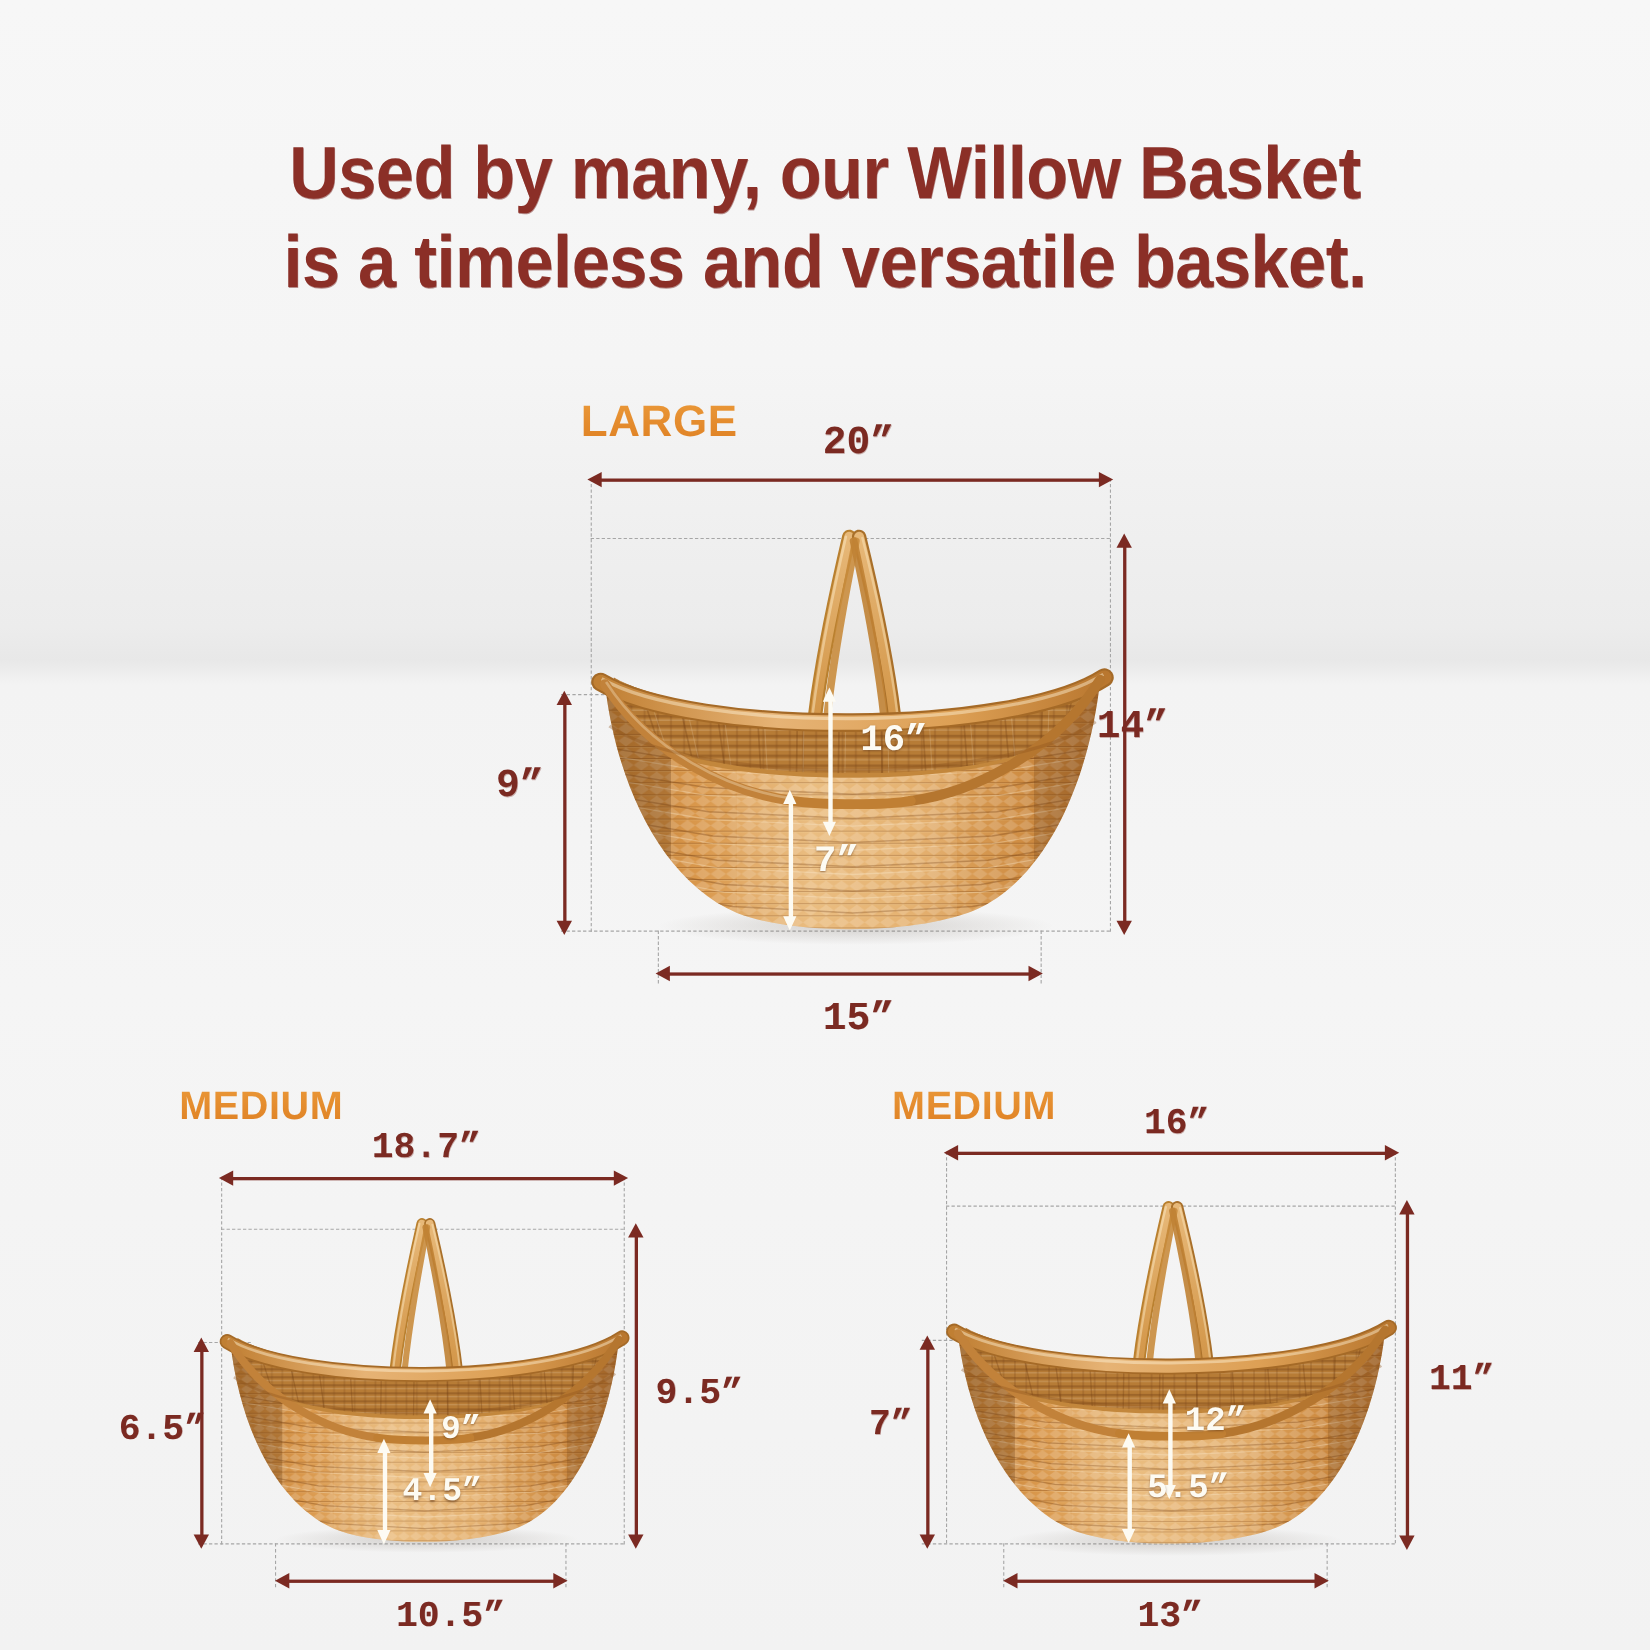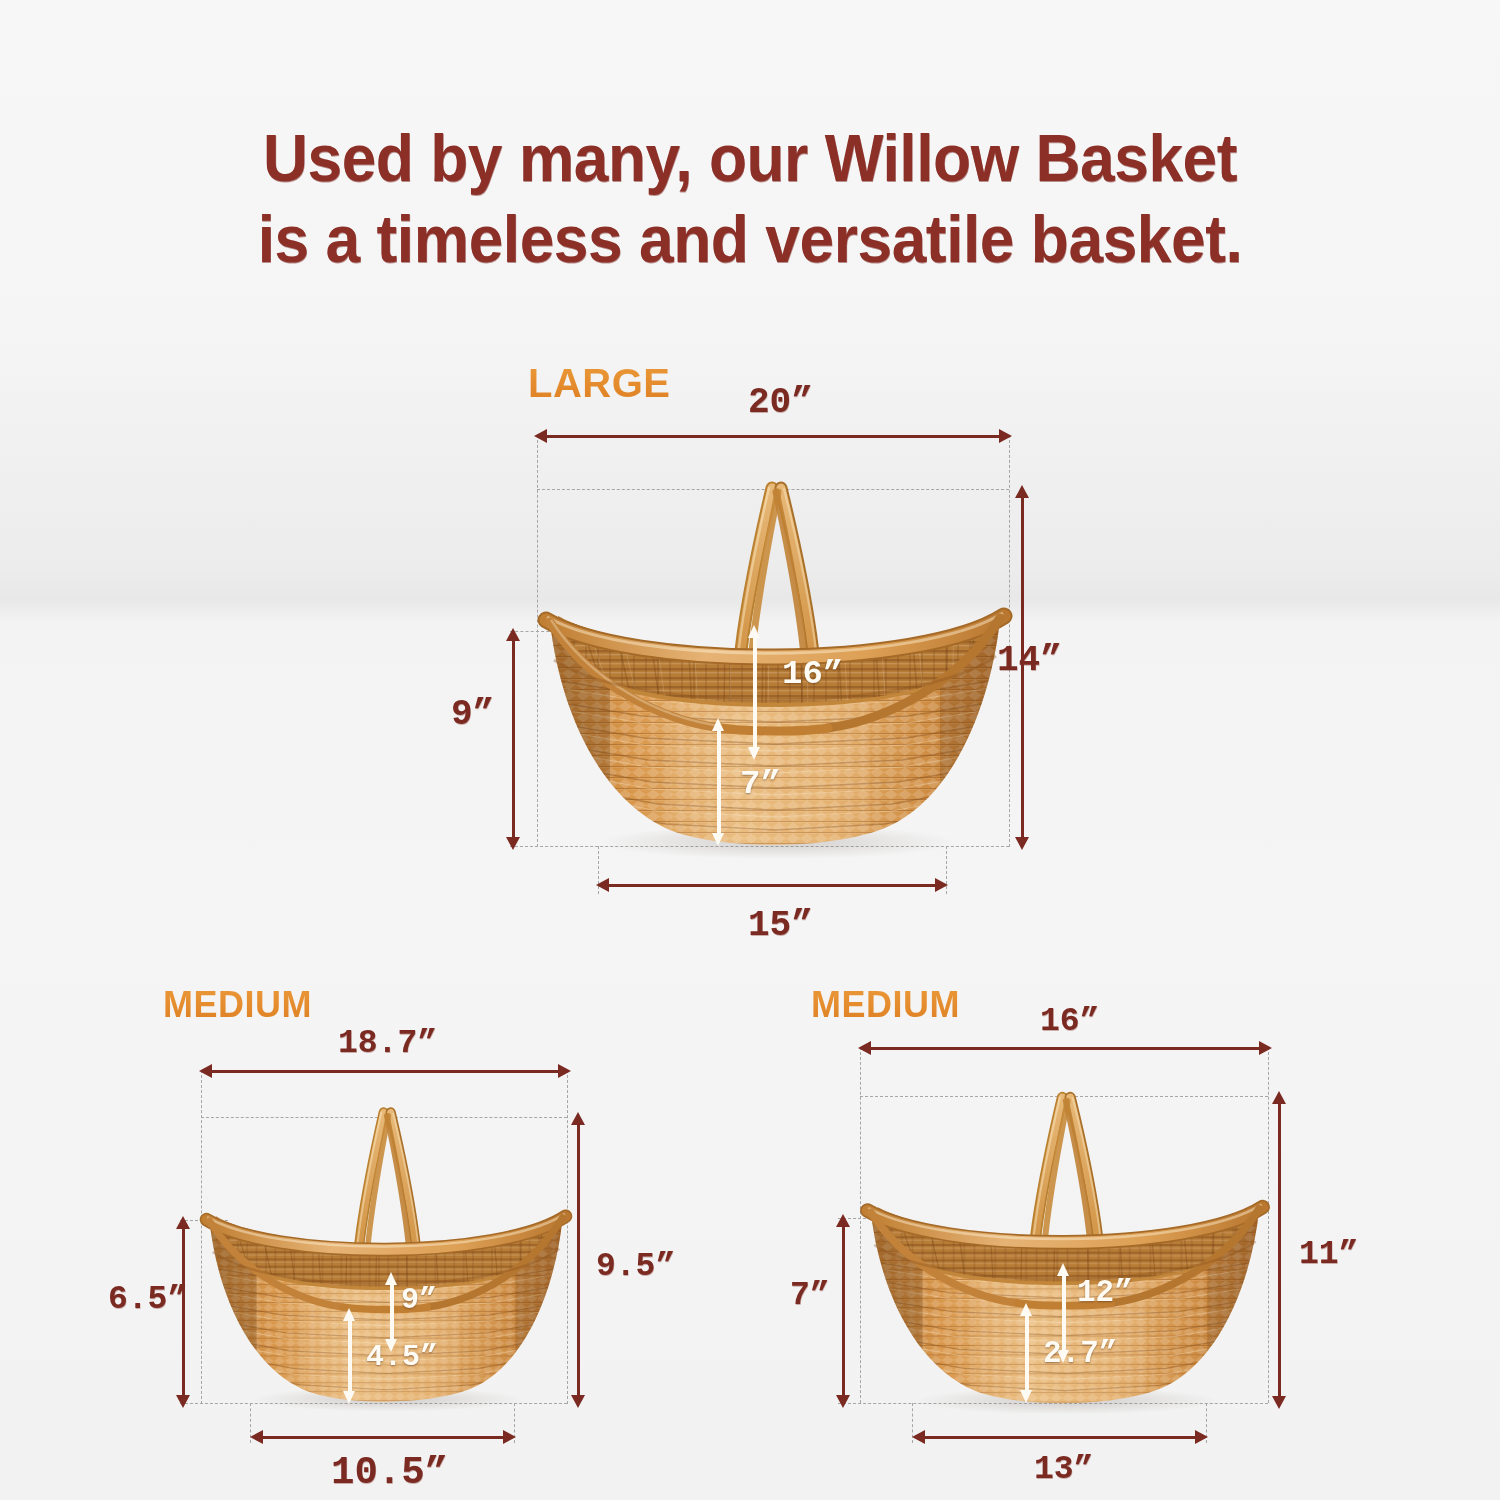--- a/index.html
+++ b/index.html
@@ -432,21 +432,21 @@
         <div class="shaft"></div>
         <div class="hB"></div>
     </div>
     <div class="dimtext" style="left:108px;top:1281px;font-size:33px;">6.5”</div>
 
     <div class="arrH" style="left:250px;top:1430px;width:266px;">
       <div class="hL"></div>
         <div class="shaft"></div>
         <div class="hR"></div>
     </div>
-    <div class="dimtext" style="left:331px;top:1451px;font-size:39px;">10.5”</div>
+    <div class="dimtext" style="left:360px;top:1451px;font-size:33px;">10.5”</div>
 
     <div class="arrVW" style="left:385px;top:1272px;height:80px;">
       <div class="hT"></div>
         <div class="shaft"></div>
         <div class="hB"></div>
     </div>
     <div class="dimtext white" style="left:401px;top:1283px;font-size:30px;">9”</div>
 
     <div class="arrVW" style="left:343px;top:1308px;height:96px;">
       <div class="hT"></div>
@@ -576,16 +576,16 @@
         <div class="shaft"></div>
         <div class="hB"></div>
     </div>
     <div class="dimtext white" style="left:1077px;top:1275px;font-size:31px;">12”</div>
 
     <div class="arrVW" style="left:1020px;top:1303px;height:100px;">
       <div class="hT"></div>
         <div class="shaft"></div>
         <div class="hB"></div>
     </div>
-    <div class="dimtext white" style="left:1043px;top:1336px;font-size:31px;">2.7”</div>
+    <div class="dimtext white" style="left:1043px;top:1336px;font-size:31px;">5.5”</div>
   </div>
 
 </div>
 
 </body></html>

